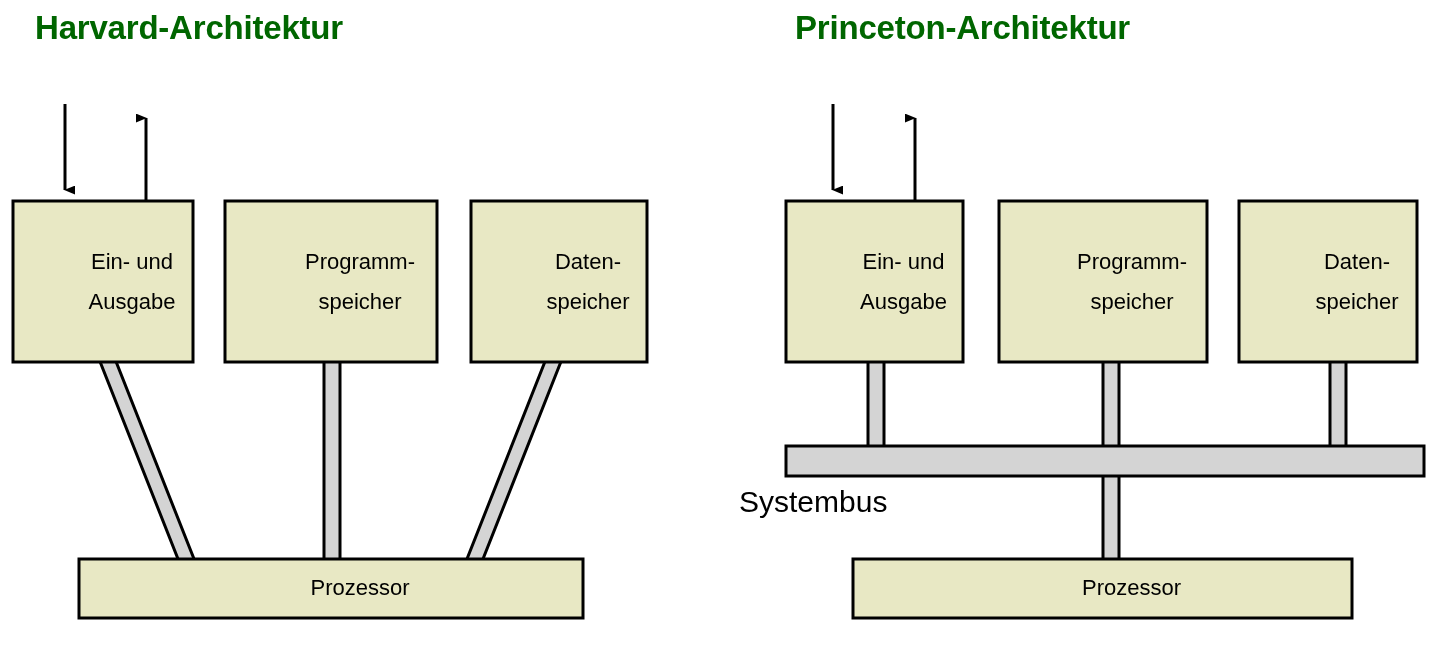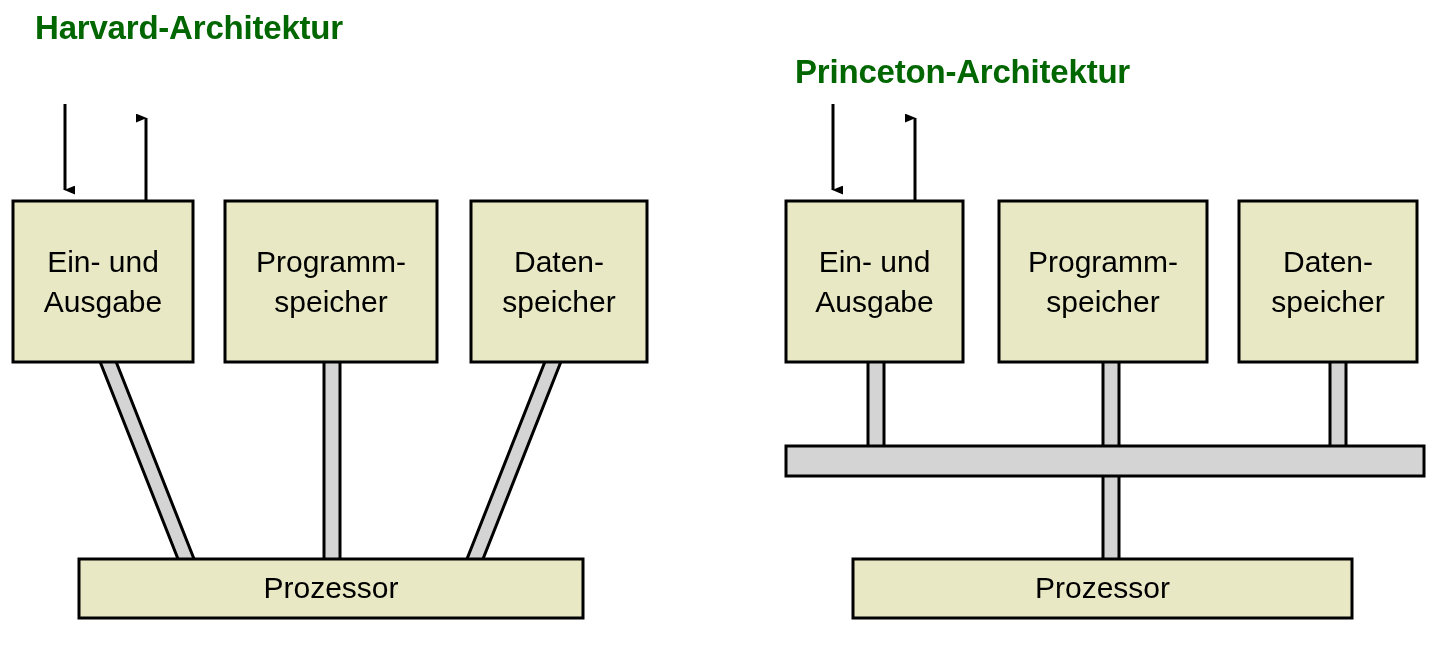--- a/index.html
+++ b/index.html
@@ -31,31 +31,32 @@
     position: absolute;
     font-family: "Liberation Sans", sans-serif;
     font-weight: bold;
     font-size: 33px;
     line-height: 40px;
     color: #006600;
     white-space: pre;
     letter-spacing: -0.2px;
   }
   #title-harvard { left: 35px; top: 8px; }
-  #title-princeton { left: 795px; top: 8px; margin-top: 44px; }
+  #title-princeton { left: 795px; top: 8px; }
 
   .box-label {
     position: absolute;
     font-family: "Liberation Sans", sans-serif;
-    font-size: 30px;
+    font-size: 22px;
     line-height: 40px;
     color: #000000;
     text-align: center;
     white-space: pre;
     pointer-events: none;
+    padding-left: 29px;
   }
   .bus-label {
     position: absolute;
     font-family: "Liberation Sans", sans-serif;
     font-size: 30px;
     line-height: 34px;
     color: #000000;
     white-space: pre;
   }
   
@@ -138,14 +139,15 @@
   <div class="box-label" id="label-h-cpu" style="white-space: pre-line;">Prozessor</div>
 
   <div class="box-label" id="label-p-io" style="white-space: pre-line;">Ein- und
 Ausgabe</div>
   <div class="box-label" id="label-p-prog" style="white-space: pre-line;">Programm-
 speicher</div>
   <div class="box-label" id="label-p-data" style="white-space: pre-line;">Daten-
 speicher</div>
   <div class="box-label" id="label-p-cpu" style="white-space: pre-line;">Prozessor</div>
 
+  <div class="bus-label" id="label-systembus">Systembus</div>
 
 </div>
 
 </body></html>

